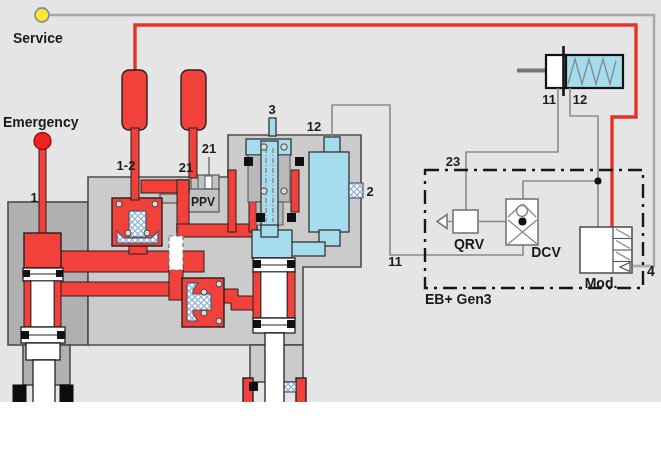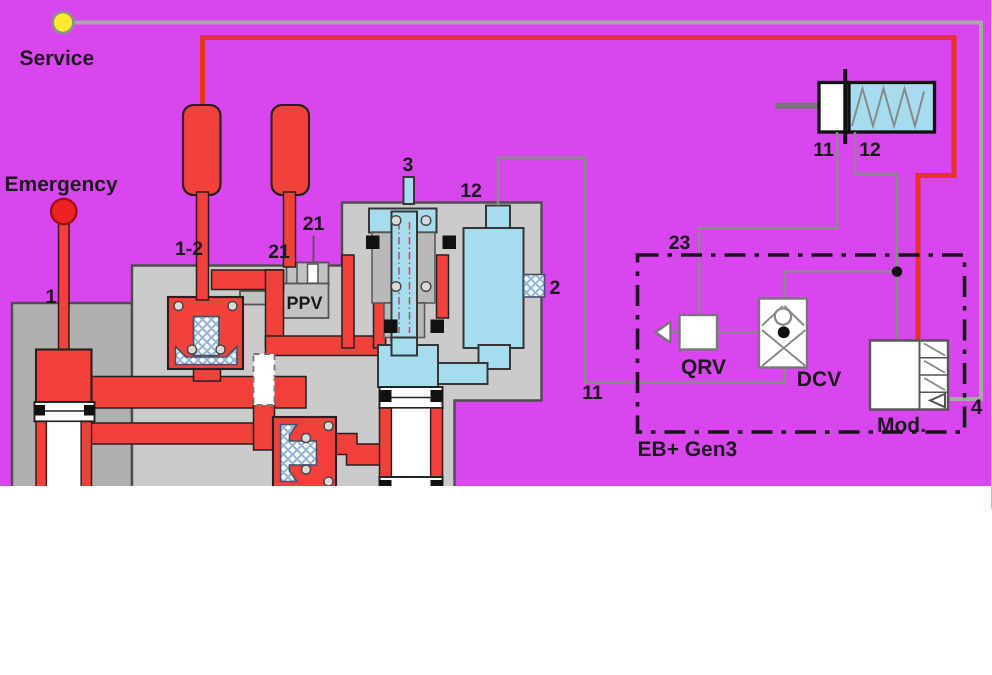--- a/index.html
+++ b/index.html
@@ -1,16 +1,16 @@
 <!DOCTYPE html>
 <html style="--red: #f2413a; --red_line: #e6332a; --cyan: #a5dcee; --body_gray: #cbcbcb; --dark_gray: #b0b0b0; --yellow: #ffe92f; --line_gray: #8a8a8a;"><head>
 <meta charset="utf-8">
 <style>
   html,body{margin:0;padding:0;background:#ffffff;}
-  #stage{position:relative;width:661px;height:324px;background:#d946ef;overflow:hidden;
+  #stage{position:relative;width:661px;height:402px;background:#e5e5e5;overflow:hidden;
          font-family:"Liberation Sans",sans-serif;}
   svg{display:block;}
   
   .red        {fill:var(--red);stroke:#27201f;stroke-width:1.4;}
   .red-thin   {fill:var(--red);stroke:#27201f;stroke-width:1;}
   .cyan       {fill:var(--cyan);stroke:#333;stroke-width:1.3;}
   .body       {fill:var(--body_gray);stroke:#4d4d4d;stroke-width:1.6;}
   .darkbody   {fill:var(--dark_gray);stroke:#4d4d4d;stroke-width:1.6;}
   .midgray    {fill:#c2c2c2;stroke:#555;stroke-width:1.2;}
   .whitep     {fill:#ffffff;stroke:#222;stroke-width:1.3;}

